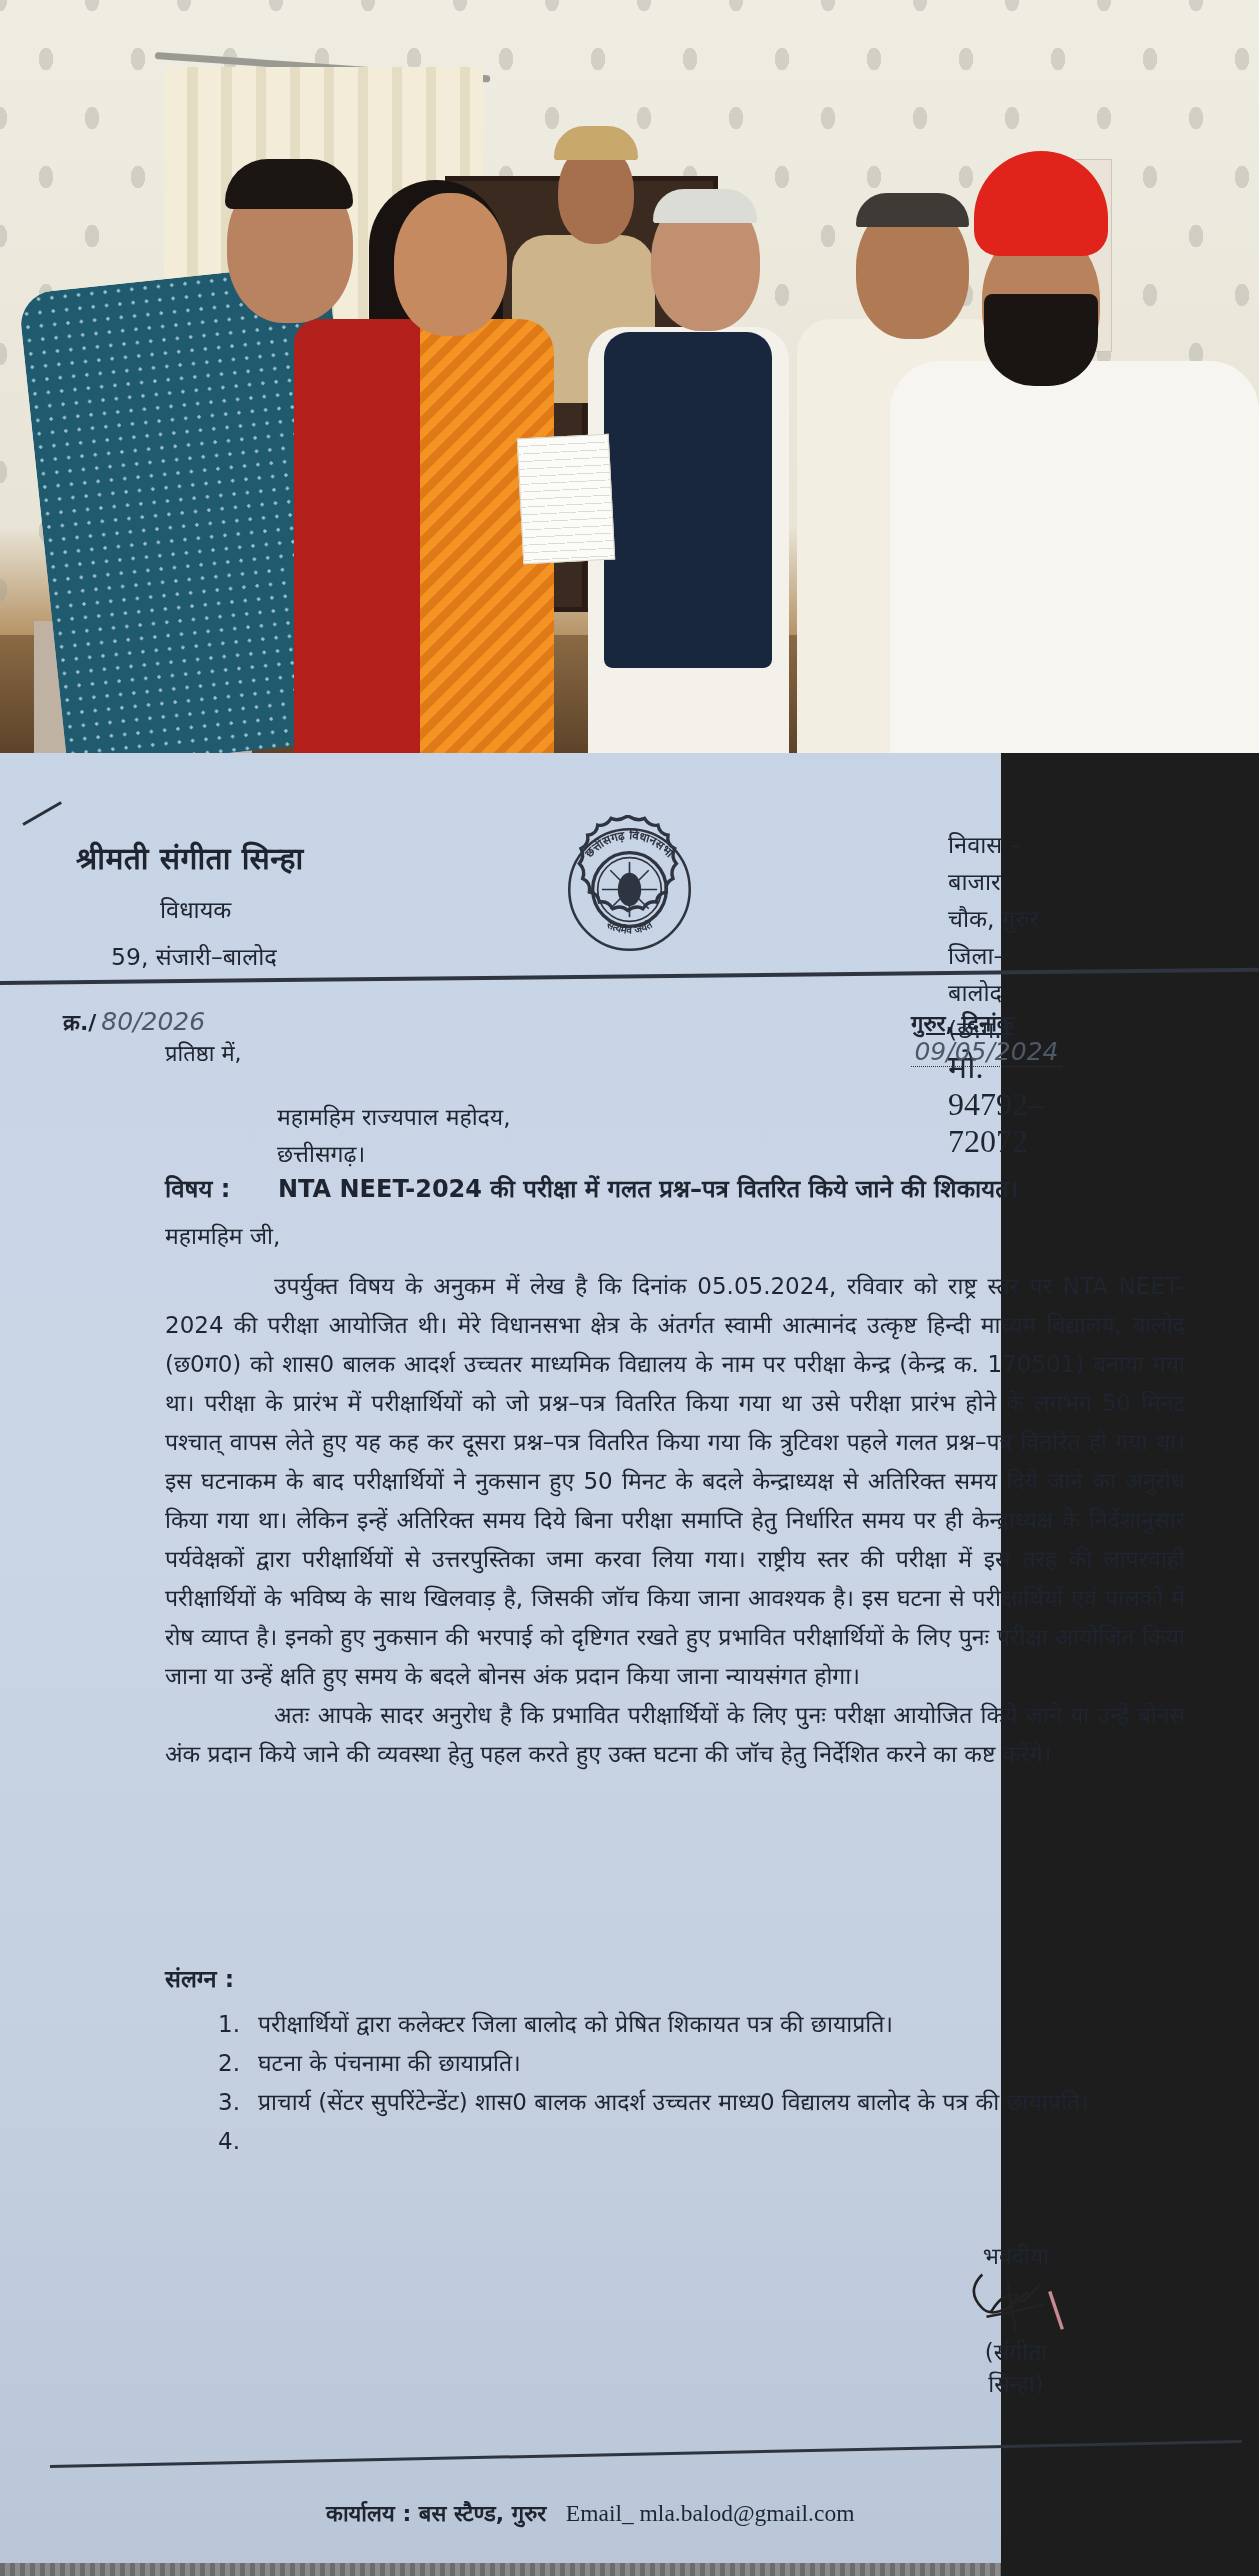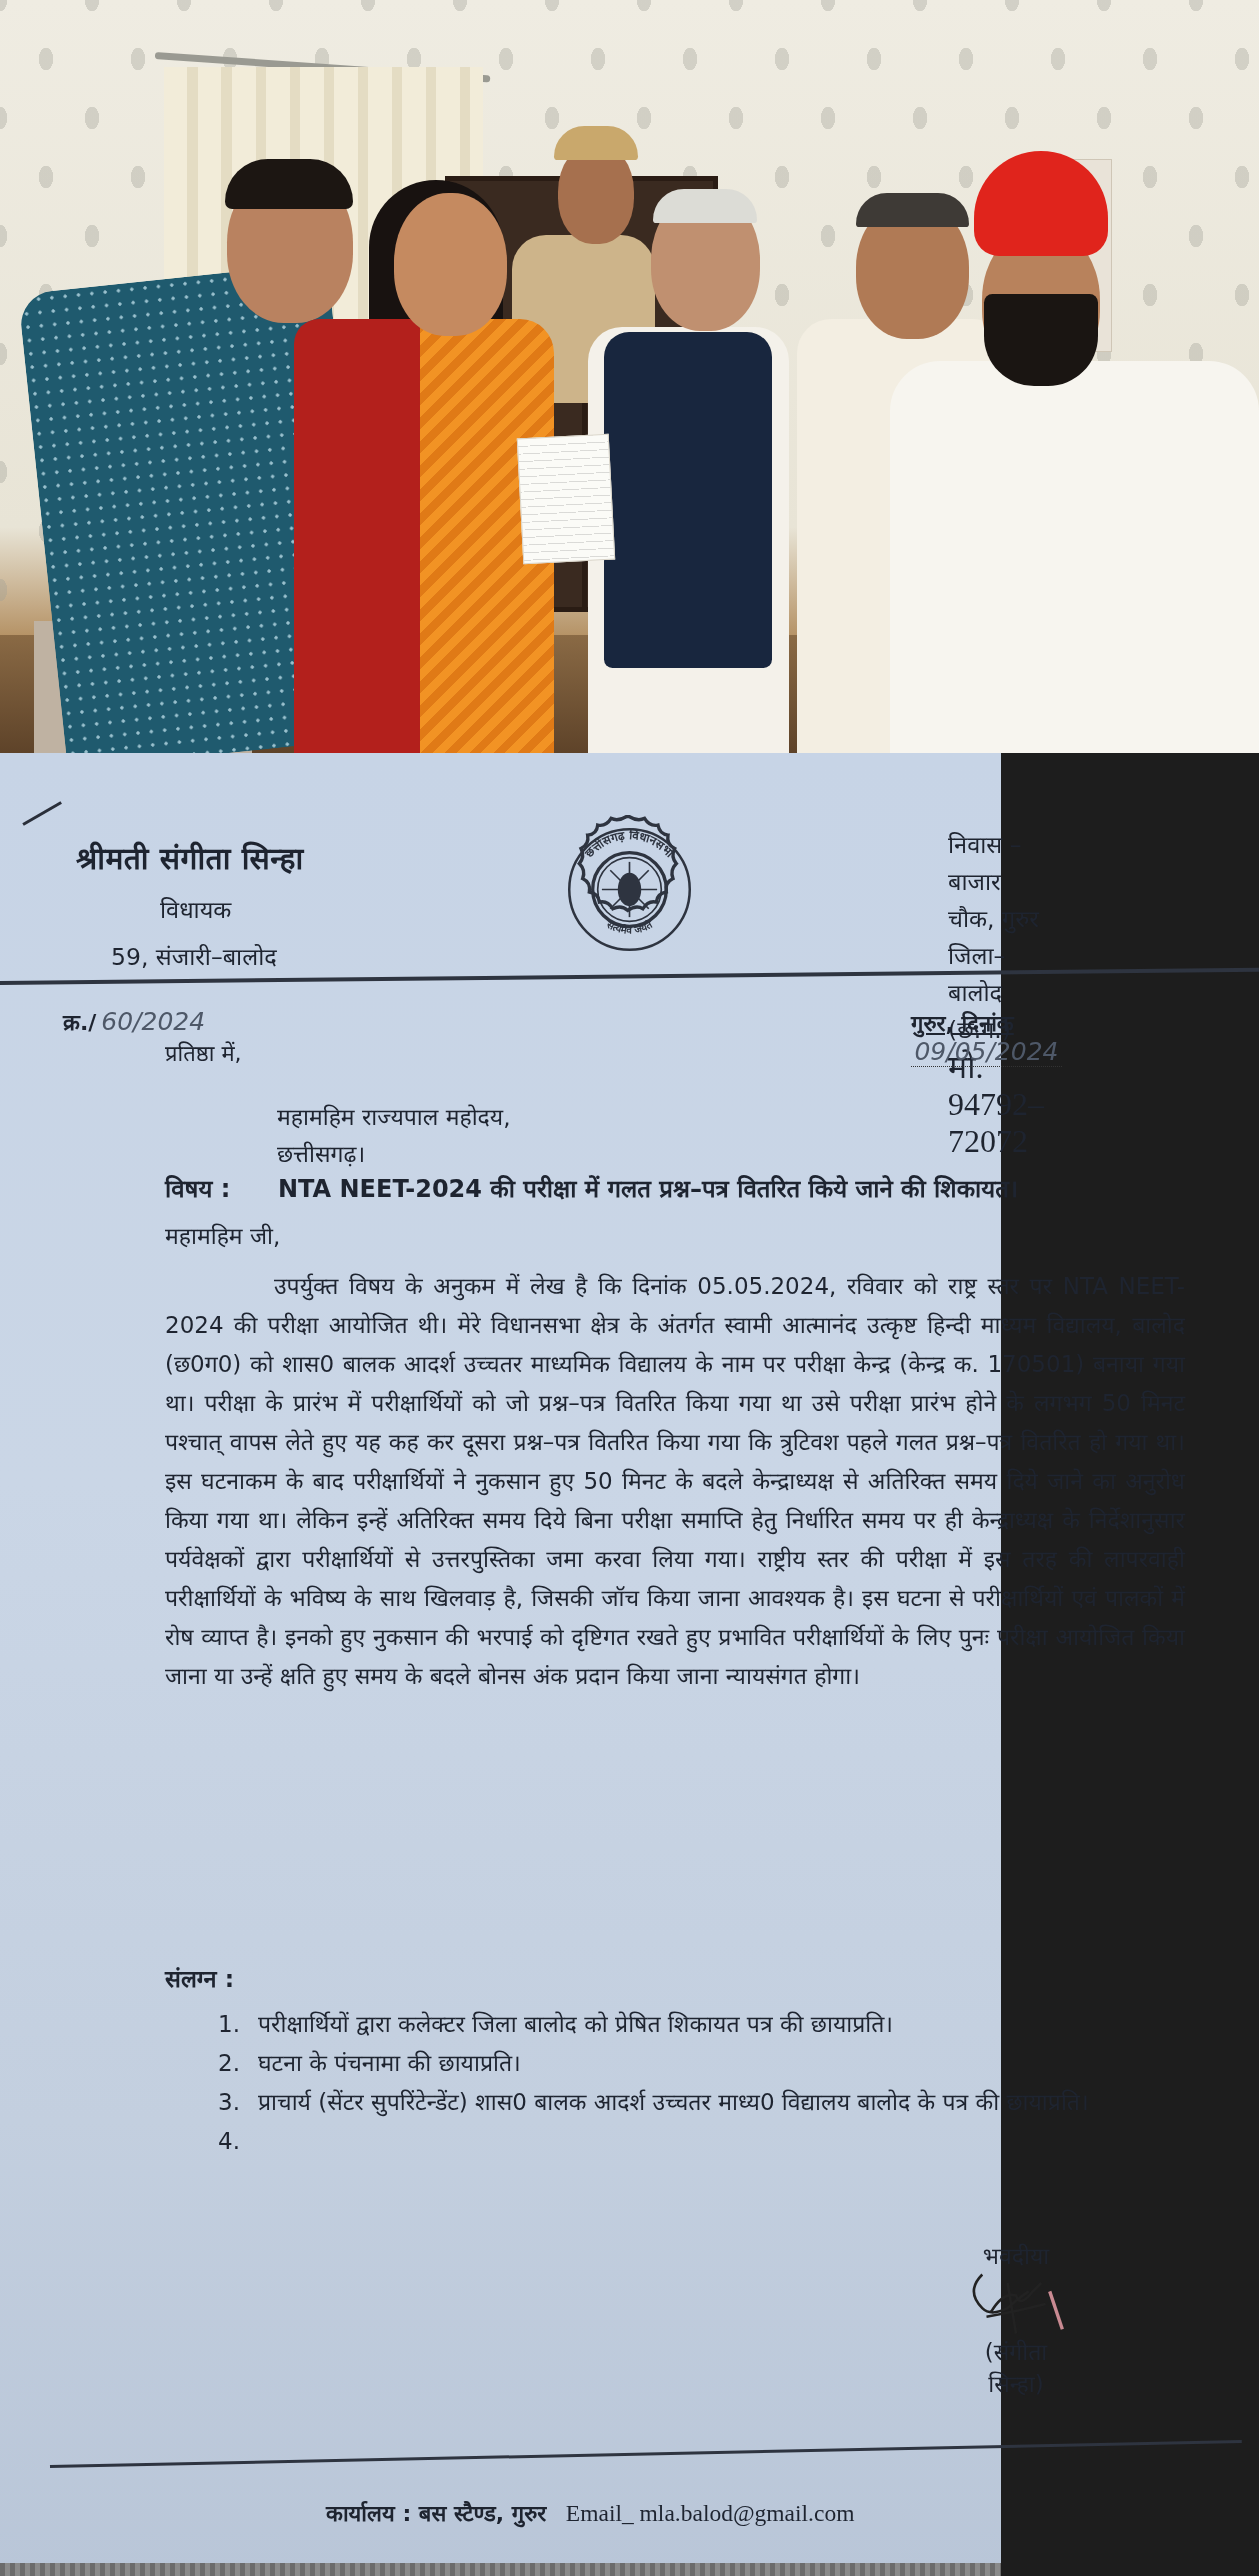--- a/index.html
+++ b/index.html
@@ -204,41 +204,42 @@
   <div class="lh-right">
     <div>निवास –</div>
     <div>बाजार चौक, गुरुर</div>
     <div>जिला–बालोद (छ.ग.)</div>
     <div class="mobile">मो. 94792–72072</div>
   </div>
 
   <div class="rule-top"></div>
 
   <div class="ref-line">
-    <span>क्र./</span><span class="handwritten">60/2024</span>
+    <span>क्र./</span><span class="handwritten">80/2026</span>
   </div>
   <div class="date-line">
     <span>गुरुर, दिनांक</span>
     <span class="dots"><span class="handwritten">09/05/2024</span></span>
   </div>
 
   <div class="salute-to">प्रतिष्ठा में,</div>
   <div class="addressee">
     <div>महामहिम राज्यपाल महोदय,</div>
     <div>छत्तीसगढ़।</div>
   </div>
 
   <div class="subject">
     <span class="label">विषय :</span><span>NTA NEET-2024 की परीक्षा में गलत प्रश्न–पत्र वितरित किये जाने की शिकायत।</span>
   </div>
 
   <div class="greeting">महामहिम जी,</div>
 
   <div class="body-text">
     <p>उपर्युक्त विषय के अनुकम में लेख है कि दिनांक 05.05.2024, रविवार को राष्ट्र स्तर पर NTA NEET-2024 की परीक्षा आयोजित थी। मेरे विधानसभा क्षेत्र के अंतर्गत स्वामी आत्मानंद उत्कृष्ट हिन्दी माध्यम विद्यालय, बालोद (छ0ग0) को शास0 बालक आदर्श उच्चतर माध्यमिक विद्यालय के नाम पर परीक्षा केन्द्र (केन्द्र क. 170501) बनाया गया था। परीक्षा के प्रारंभ में परीक्षार्थियों को जो प्रश्न–पत्र वितरित किया गया था उसे परीक्षा प्रारंभ होने के लगभग 50 मिनट पश्चात् वापस लेते हुए यह कह कर दूसरा प्रश्न–पत्र वितरित किया गया कि त्रुटिवश पहले गलत प्रश्न–पत्र वितरित हो गया था। इस घटनाकम के बाद परीक्षार्थियों ने नुकसान हुए 50 मिनट के बदले केन्द्राध्यक्ष से अतिरिक्त समय दिये जाने का अनुरोध किया गया था। लेकिन इन्हें अतिरिक्त समय दिये बिना परीक्षा समाप्ति हेतु निर्धारित समय पर ही केन्द्राध्यक्ष के निर्देशानुसार पर्यवेक्षकों द्वारा परीक्षार्थियों से उत्तरपुस्तिका जमा करवा लिया गया। राष्ट्रीय स्तर की परीक्षा में इस तरह की लापरवाही परीक्षार्थियों के भविष्य के साथ खिलवाड़ है, जिसकी जॉच किया जाना आवश्यक है। इस घटना से परीक्षार्थियों एवं पालकों में रोष व्याप्त है। इनको हुए नुकसान की भरपाई को दृष्टिगत रखते हुए प्रभावित परीक्षार्थियों के लिए पुनः परीक्षा आयोजित किया जाना या उन्हें क्षति हुए समय के बदले बोनस अंक प्रदान किया जाना न्यायसंगत होगा।</p>
+    <p>अतः आपके सादर अनुरोध है कि प्रभावित परीक्षार्थियों के लिए पुनः परीक्षा आयोजित किये जाने या उन्हें बोनस अंक प्रदान किये जाने की व्यवस्था हेतु पहल करते हुए उक्त घटना की जॉच हेतु निर्देशित करने का कष्ट करेंगे।</p>
   </div>
 
   <div class="enclosure-label">संलग्न :</div>
   <ol class="enclosures">
     <li>
         <span class="num">1.</span>
         <span>परीक्षार्थियों द्वारा कलेक्टर जिला बालोद को प्रेषित शिकायत पत्र की छायाप्रति।</span>
       </li>
     <li>
         <span class="num">2.</span>

